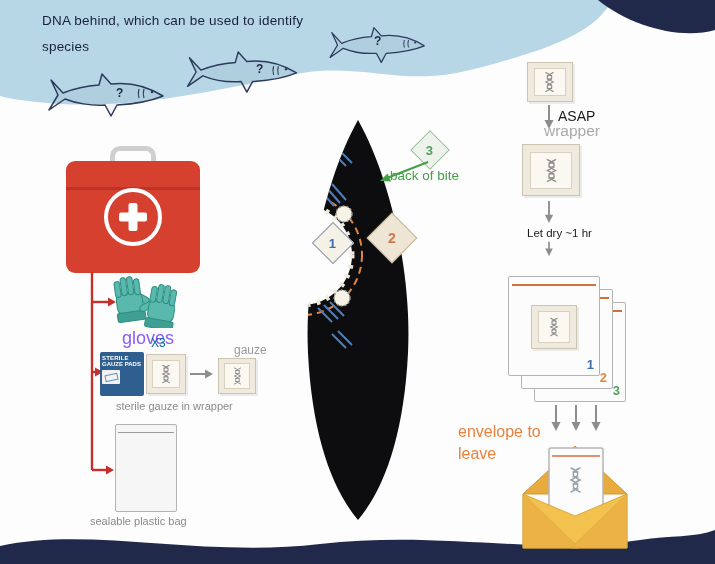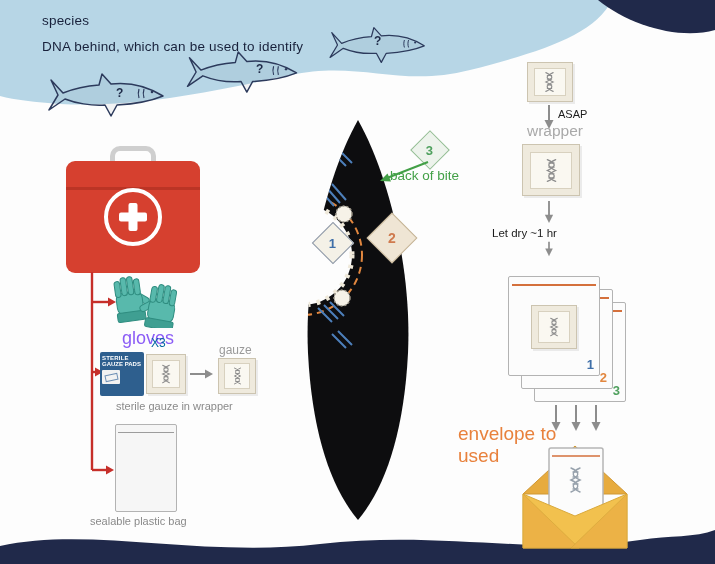--- a/index.html
+++ b/index.html
@@ -19,24 +19,24 @@
   .kit-body{position:absolute;left:0;top:15px;width:134px;height:112px;background:#d6402f;border-radius:9px}
   .kit-seam{position:absolute;left:0;right:0;top:26px;height:3px;background:#bb3425}
   .kit-ring{position:absolute;left:50%;top:50%;transform:translate(-50%,-50%);width:58px;height:58px;border:4px solid #fff;border-radius:50%}
   .kit-cross-h{position:absolute;left:50%;top:50%;transform:translate(-50%,-50%);width:28px;height:9px;background:#fff;border-radius:2px}
   .kit-cross-v{position:absolute;left:50%;top:50%;transform:translate(-50%,-50%);width:9px;height:28px;background:#fff;border-radius:2px}
 
   
   .lbl-teal{position:absolute;color:#8b5cf6;font-size:18px}
   .lbl-gray-sm{position:absolute;color:#8a8a8a;font-size:11px}
   .lbl-gray{position:absolute;color:#999;font-size:12px}
-  .lbl-big-gray{position:absolute;color:#a9a9a9;font-size:15.5px;text-align:center;width:90px}
-  .lbl-dark-sm{position:absolute;color:#1c1c1c;font-size:11px}
+  .lbl-big-gray{position:absolute;color:#a9a9a9;font-size:15.5px;text-align:right;width:90px}
+  .lbl-dark-sm{position:absolute;color:#1c1c1c;font-size:14px}
   .lbl-green{position:absolute;color:#43a047;font-size:13.5px}
-  .lbl-orange{position:absolute;color:#e8813c;font-size:19px}
+  .lbl-orange{position:absolute;color:#e8813c;font-size:16px}
 
   
   .gauze-box{position:absolute;left:100px;top:352px;width:44px;height:44px;background:#2e5f8e;border-radius:2px;padding:3px 2px;overflow:hidden}
   .gauze-box .t1{color:#fff;font-size:6px;font-weight:700;letter-spacing:.2px}
   .gauze-box .t2{color:#fff;font-size:6px;font-weight:700}
   .gauze-box .pic{margin-top:3px;width:18px;height:14px;background:#f2f2f2;border-radius:1px;position:relative}
   .gauze-box .pic::after{content:"";position:absolute;left:3px;top:4px;width:11px;height:5px;border:1px solid #6d8fb5;transform:rotate(-12deg)}
 
   
   .wrap-sq{position:absolute;background:#efeadd;border:1px solid #ccc4b0;box-shadow:2px 2px 0 rgba(0,0,0,0.07);display:flex;align-items:center;justify-content:center}
@@ -64,22 +64,22 @@
 <body>
 
 <div id="page">
 
   <svg class="abs" style="left:0;top:0;z-index:1" width="715" height="135" viewBox="0 0 715 135">
     <path d="M0,0 L612,0 C595,35 540,52 470,70 C400,88 360,60 290,75 C220,90 140,108 60,104 C35,102 15,100 0,96 Z" fill="#b7d6e6"></path>
     <path d="M598,0 C630,26 680,40 715,30 L715,0 Z" fill="#20294a"></path>
   </svg>
 
   <div class="banner-text">
+    <div>DNA behind, which can be used to identify</div>
     <div>species</div>
-    <div>DNA behind, which can be used to identify</div>
   </div>
 
   <svg class="abs" style="left:46px;top:72px;z-index:2" width="122" height="46" viewBox="0 0 120 46">
     <path class="shark-body" d="M116,24 C100,14 82,10 64,12 L55,2 L52,13 C38,14 26,17 16,21 L4,8 L11,23 L2,38 L18,27 C28,31 44,34 58,33 L64,44 L70,33 C88,32 104,29 116,24 Z"></path>
     <path class="shark-line" d="M92,17 C91,20 91,23 92,26 M97,17 C96,20 96,23 97,26"></path>
     <circle cx="105" cy="20" r="1.3" fill="#2c3a5c"></circle>
   </svg>
   <svg class="abs" style="left:184px;top:50px;z-index:2" width="118" height="44" viewBox="0 0 120 46">
     <path class="shark-body" d="M116,24 C100,14 82,10 64,12 L55,2 L52,13 C38,14 26,17 16,21 L4,8 L11,23 L2,38 L18,27 C28,31 44,34 58,33 L64,44 L70,33 C88,32 104,29 116,24 Z"></path>
     <path class="shark-line" d="M92,17 C91,20 91,23 92,26 M97,17 C96,20 96,23 97,26"></path>
@@ -156,21 +156,21 @@
         <line x1="6" y1="10" x2="12" y2="10"></line>
         <line x1="6" y1="18" x2="12" y2="18"></line>
         <line x1="6" y1="23" x2="12" y2="23"></line>
       </svg>
     </div>
   </div>
   <svg class="abs arrow-right" style="left:189px;top:368px" width="26" height="12" viewBox="0 0 26 12">
     <line x1="1" y1="6" x2="17" y2="6"></line>
     <polygon points="16,1.5 16,10.5 24,6"></polygon>
   </svg>
-  <span class="lbl-gray" style="left:219px;top:343px">gauze</span>
+  <span class="lbl-gray" style="left:234px;top:343px">gauze</span>
   <div class="wrap-sq" style="left:218px;top:358px;width:38px;height:36px">
     <div class="wrap-inner">
       <svg class="dna" width="11" height="18" viewBox="0 0 18 28">
         <path d="M4,1 C15,6 15,9 4,14 C15,19 15,22 4,27"></path>
         <path d="M14,1 C3,6 3,9 14,14 C3,19 3,22 14,27"></path>
         <line x1="6" y1="5" x2="12" y2="5"></line>
         <line x1="6" y1="10" x2="12" y2="10"></line>
         <line x1="6" y1="18" x2="12" y2="18"></line>
         <line x1="6" y1="23" x2="12" y2="23"></line>
       </svg>
@@ -248,21 +248,21 @@
         <line x1="6" y1="10" x2="12" y2="10"></line>
         <line x1="6" y1="18" x2="12" y2="18"></line>
         <line x1="6" y1="23" x2="12" y2="23"></line>
       </svg>
     </div>
   </div>
   <svg class="abs arrow-down" style="left:543px;top:200px" width="12" height="24" viewBox="0 0 12 26">
     <line x1="6" y1="1" x2="6" y2="17"></line>
     <polygon points="1.5,16 10.5,16 6,25"></polygon>
   </svg>
-  <span class="lbl-dark-sm" style="left:492px;top:227px;font-size:11.5px">Let dry ~1 hr</span>
+  <span class="lbl-dark-sm" style="left:527px;top:227px;font-size:11.5px">Let dry ~1 hr</span>
   <svg class="abs arrow-down" style="left:543px;top:241px" width="12" height="16" viewBox="0 0 12 19">
     <line x1="6" y1="1" x2="6" y2="10"></line>
     <polygon points="1.5,9 10.5,9 6,18"></polygon>
   </svg>
 
   <div class="evid-bag" style="left:534px;top:302px;z-index:1">
     <div class="seal"></div>
     <div class="wrap-sq wrap-mini">
       <div class="wrap-inner">
         <svg class="dna" width="12" height="20" viewBox="0 0 18 28">
@@ -317,21 +317,21 @@
   <svg class="abs arrow-down" style="left:570px;top:404px" width="12" height="28" viewBox="0 0 12 28">
     <line x1="6" y1="1" x2="6" y2="19"></line>
       <polygon points="1.5,18 10.5,18 6,27"></polygon>
   </svg>
   <svg class="abs arrow-down" style="left:590px;top:404px" width="12" height="28" viewBox="0 0 12 28">
     <line x1="6" y1="1" x2="6" y2="19"></line>
       <polygon points="1.5,18 10.5,18 6,27"></polygon>
   </svg>
 
   <span class="lbl-orange" style="left:458px;top:423px">envelope to</span>
-  <span class="lbl-orange" style="left:458px;top:445px">used</span>
+  <span class="lbl-orange" style="left:458px;top:445px">leave</span>
 
   <svg class="abs" style="left:505px;top:436px;z-index:5" width="135" height="114" viewBox="0 0 135 114">
     <polygon points="18,58 70,10 122,58" fill="#e7ab3e" stroke="#cf9733" stroke-width="1"></polygon>
     <g>
       <rect x="44" y="12" width="54" height="70" rx="2" fill="#fcfcfc" stroke="#b5b5b5" stroke-width="1.5"></rect>
       <line x1="47" y1="20" x2="95" y2="20" stroke="#d4703c" stroke-width="1.5"></line>
       <g transform="translate(63,32)" stroke="#98a2ad" fill="none" stroke-width="1.4" stroke-linecap="round">
         <path d="M3,0 C12,4 12,8 3,12 C12,16 12,20 3,24"></path>
         <path d="M12,0 C3,4 3,8 12,12 C3,16 3,20 12,24"></path>
         <line x1="5" y1="4" x2="10" y2="4"></line>

